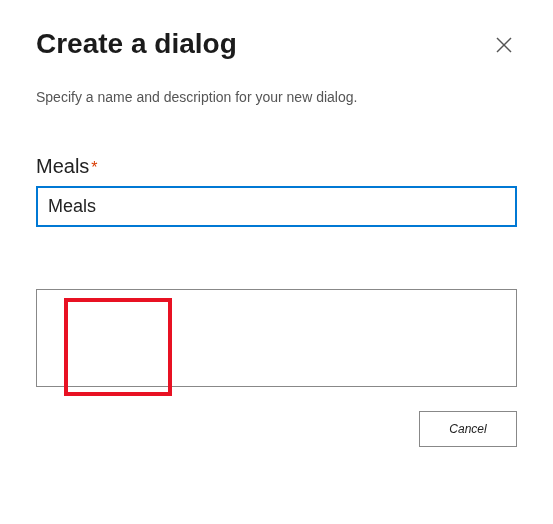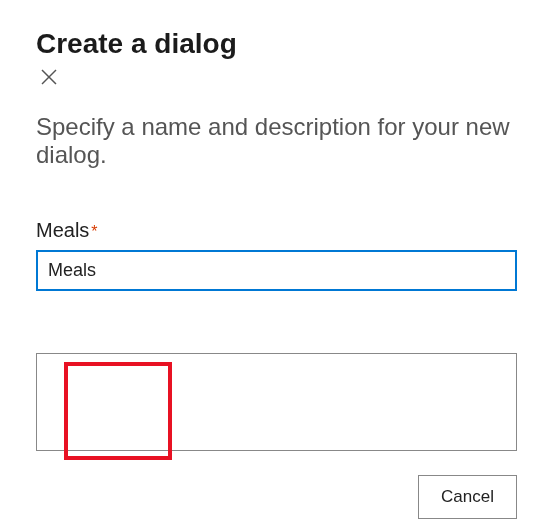--- a/index.html
+++ b/index.html
@@ -12,43 +12,42 @@
       background: #fff;
       width: 553px;
       height: 524px;
       position: relative;
       padding: 28px 36px;
     }
     .header {
       display: flex;
       justify-content: space-between;
       align-items: flex-start;
-      flex-direction: column;
     }
     .title {
       font-size: 28px;
       font-weight: 700;
       color: #1b1b1b;
     }
     .close-btn {
       background: none;
       border: none;
       cursor: pointer;
       padding: 4px;
       margin-top: 4px;
     }
     .close-btn svg {
       width: 18px;
       height: 18px;
       stroke: #555;
       stroke-width: 1.5;
     }
     .subtitle {
-      margin-top: 20px;
-      font-size: 24px;
+      margin-top: 28px;
+      font-size: 14px;
       color: #555;
     }
     .field-group {
       margin-top: 50px;
     }
     .field-label {
       font-size: 20px;
       color: #222;
       display: inline-block;
       margin-bottom: 8px;
@@ -95,26 +94,27 @@
       margin-top: 8px;
     }
     .button-row {
       display: flex;
       justify-content: flex-end;
       gap: 12px;
       margin-top: 20px;
       align-items: center;
     }
     .btn {
-      font-size: 17px;
+      font-size: 12px;
       padding: 8px 22px;
       cursor: pointer;
       font-family: inherit;
       min-width: 98px;
-      height: 44px;
+      height: 36px;
+      font-style: italic;
     }
     .btn-secondary {
       background: #fff;
       border: 1px solid #888;
       color: #222;
     }
     .ok-highlight {
       border: 4px solid #e81123;
       padding: 6px;
       display: inline-flex;

